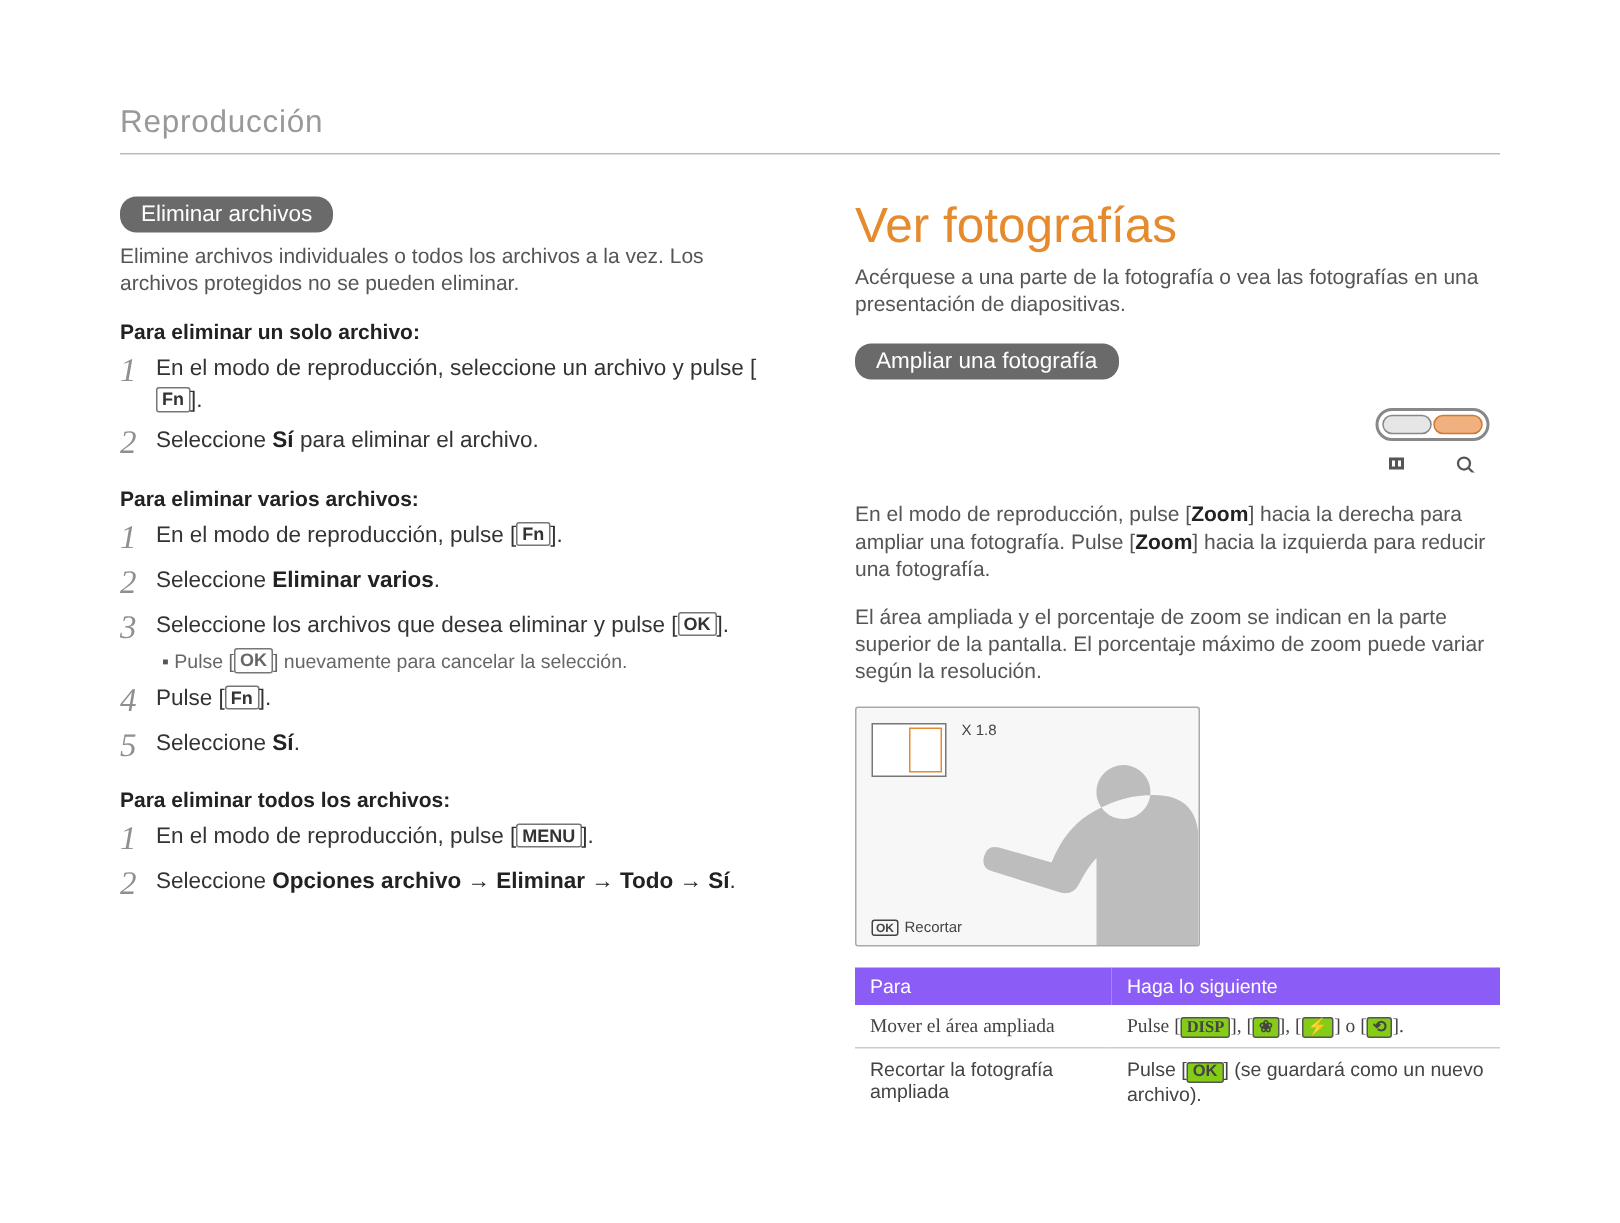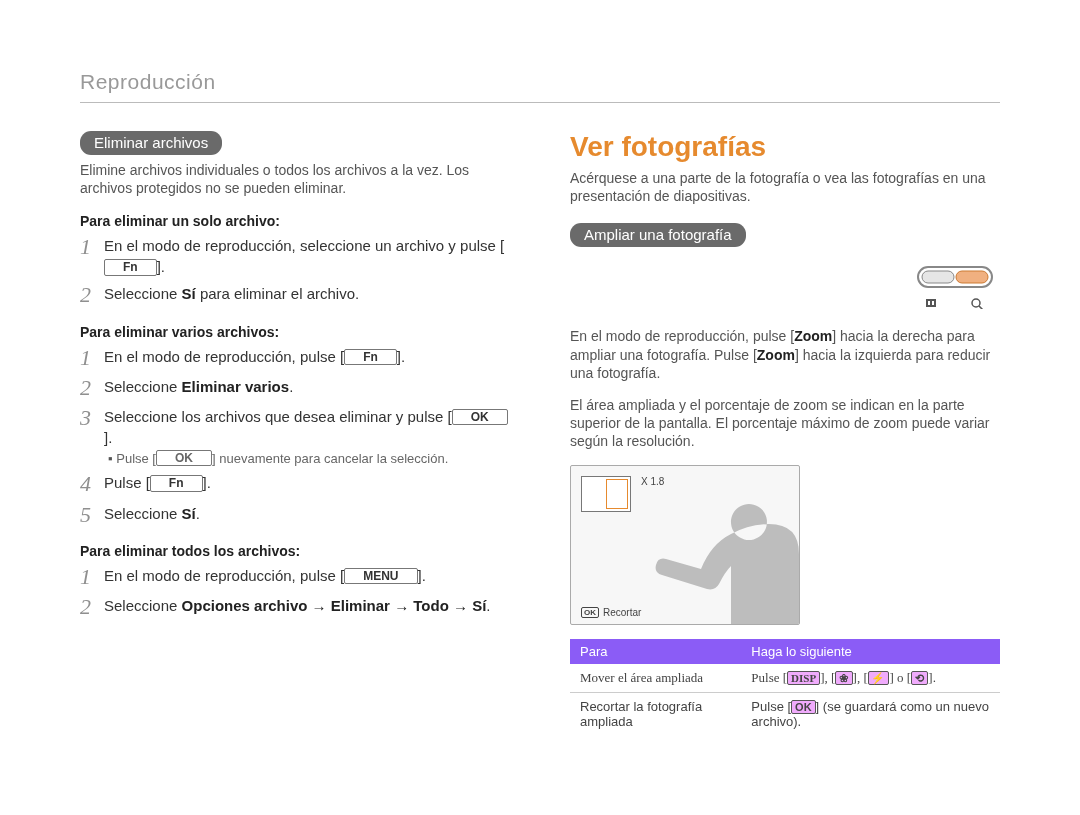--- a/index.html
+++ b/index.html
@@ -10,40 +10,40 @@
   .cols { display: flex; gap: 60px; margin-top: 28px; }
   .col { flex: 1; }
   .pill { display: inline-block; background: #6a6a6a; color: #fff; border-radius: 11px; padding: 3px 14px 4px 14px; font-size: 15px; }
   .body-text { font-size: 14px; color: #555; line-height: 1.3; margin-top: 6px; }
   .bold { font-weight: bold; color: #222; }
   .section-label { font-size: 14px; font-weight: bold; color: #222; margin-top: 16px; }
   ol.steps { list-style: none; margin-top: 6px; }
   ol.steps > li { display: flex; align-items: flex-start; gap: 8px; margin-top: 6px; }
   .step-num { font-family: Georgia, 'Times New Roman', serif; font-style: italic; font-size: 22px; color: #8f8f8f; line-height: 1.1; min-width: 16px; }
   .step-text { font-size: 15px; color: #333; line-height: 1.4; }
-  .btn { display: inline-block; border: 1px solid #777; border-radius: 2px; padding: 0 18px; font-size: 12px; font-weight: bold; vertical-align: 1px; line-height: 1.2; }
+  .btn { display: inline-block; border: 1px solid #777; border-radius: 2px; padding: 0 3px; font-size: 12px; font-weight: bold; vertical-align: 1px; line-height: 1.2; }
   .sub-bullet { font-size: 13px; color: #666; margin-left: 28px; margin-top: 2px; }
   .sub-bullet::before { content: "▪ "; color: #555; }
-  .h2 { font-size: 28px; color: #e68a2e; font-weight: 700; margin-bottom: 6px; }
+  .h2 { font-size: 33px; color: #e68a2e; font-weight: 400; margin-bottom: 6px; }
   .zoom-row { display: flex; gap: 18px; align-items: flex-end; margin-top: 12px; flex-direction: column; }
   .zoom-icon { flex-shrink: 0; }
   .zoom-icon svg { display: block; }
   .screen-preview { width: 230px; height: 160px; border: 1.5px solid #aaa; border-radius: 2px; margin-top: 14px; position: relative; background: #f7f7f7; overflow: hidden; }
   .screen-preview .thumb { position: absolute; left: 10px; top: 10px; width: 50px; height: 36px; background: #fff; border: 1.5px solid #777; }
   .screen-preview .thumb .viewport { position: absolute; right: 2px; top: 2px; width: 22px; height: 30px; border: 1.5px solid #e68a2e; }
   .screen-preview .xlabel { position: absolute; top: 10px; left: 70px; font-size: 10px; color: #444; }
   .screen-preview .cutlabel { position: absolute; bottom: 6px; left: 10px; font-size: 10px; color: #444; display: flex; align-items: center; gap: 4px; }
   .screen-preview .cutlabel .oklabel { border: 1px solid #444; border-radius: 2px; font-size: 8px; padding: 0 2px; font-weight: bold; }
   .silhouette { position: absolute; right: 0; bottom: 0; width: 160px; height: 150px; }
   table.info { width: 100%; border-collapse: collapse; margin-top: 14px; font-size: 13px; }
   table.info th { background: #8b5cf6; color: #fff; font-weight: normal; text-align: left; padding: 5px 10px; }
   table.info td { padding: 6px 10px; vertical-align: top; border-top: 1px solid #ccc; color: #444; }
   table.info tr:first-child td { border-top: none; font-family: Liberation Serif, serif; }
   .footer { text-align: center; font-size: 13px; color: #777; margin-top: 18px; }
-  .keycap { display: inline-flex; align-items: center; justify-content: center; border: 1px solid #555; border-radius: 2px; padding: 0 3px; font-size: 11px; font-weight: bold; min-width: 14px; height: 14px; vertical-align: 0; line-height: 1; background: #f0abfc; }
+  .keycap { display: inline-flex; align-items: center; justify-content: center; border: 1px solid #555; border-radius: 2px; padding: 0 3px; font-size: 11px; font-weight: bold; min-width: 14px; height: 14px; vertical-align: 0; line-height: 1; background: #84cc16; }
 </style>
 </head>
 <body>
 
 <div class="page">
   <div class="breadcrumb">Reproducción</div>
   <hr class="hr">
 
   <div class="cols">
 

